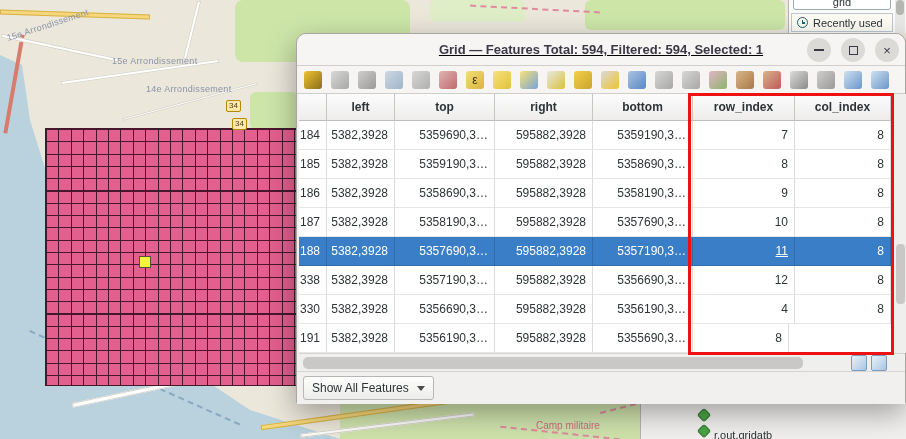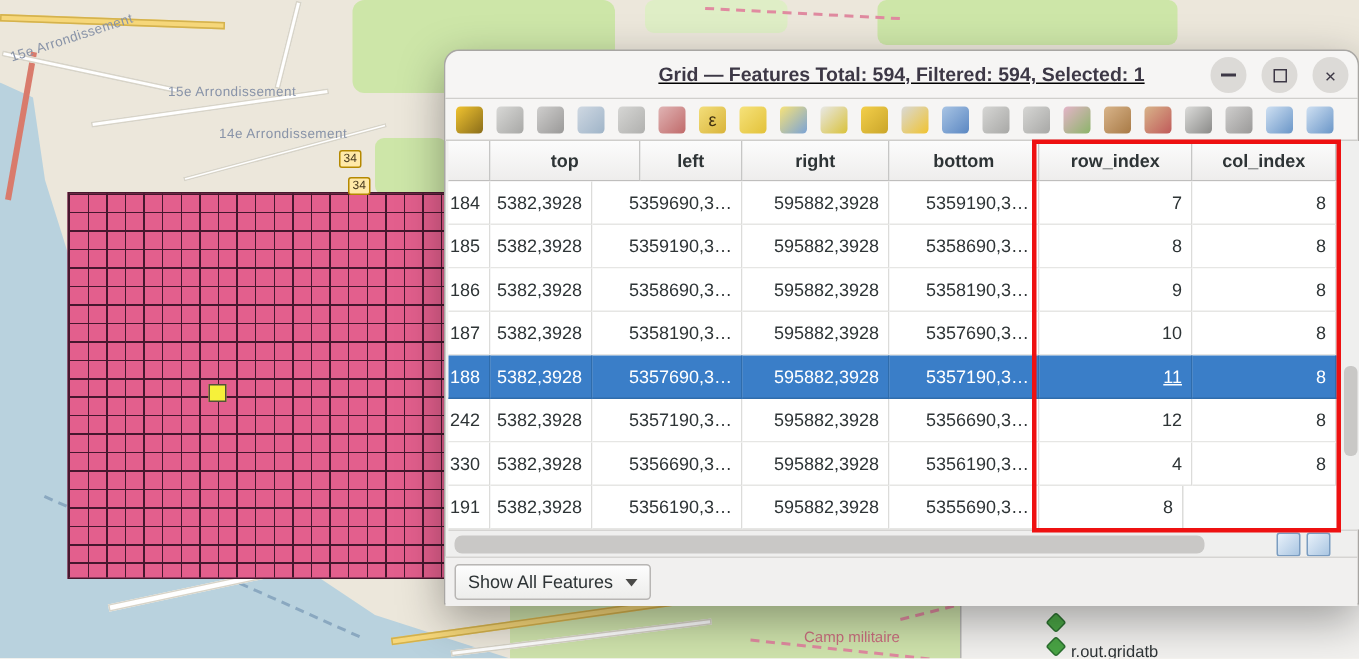--- a/index.html
+++ b/index.html
@@ -110,20 +110,32 @@
     <div id="grid-layer">
       <div id="selected-cell"></div>
     </div>
   <div class="map-label" style="left: 5px; top: 20px; transform: rotate(-18deg);">15e Arrondissement</div>
       <div class="map-label" style="left: 112px; top: 56px;">15e Arrondissement</div>
       <div class="map-label" style="left: 146px; top: 84px;">14e Arrondissement</div>
       <div class="map-badge" style="left: 226px; top: 100px;">34</div>
       <div class="map-badge" style="left: 232px; top: 118px;">34</div>
     </div>
 
+  <div id="panel-top">
+    <div class="search-box">
+        <span>grid</span>
+      </div>
+    <div class="recent-item">
+      <span class="clock-icon"></span>
+      <span>Recently used</span>
+    </div>
+    <div class="vtrack">
+        <div class="vthumb"></div>
+      </div>
+  </div>
 
   <div id="panel-bottom">
     <div id="tool-list">
         <div class="tool-item">
           <span class="grass-icon"></span>
           <span class="tool-label">r.out.gridatb</span>
         </div>
         <div class="tool-item">
           <span class="grass-icon"></span>
           <span class="tool-label">r.resamp.interp</span>
@@ -165,22 +177,22 @@
         <span class="ticon" style="background: linear-gradient(135deg, rgb(216, 180, 138), rgb(168, 122, 70));"></span>
         <span class="ticon" style="background: linear-gradient(135deg, rgb(216, 180, 138), rgb(192, 90, 90));"></span>
         <span class="ticon" style="background: linear-gradient(135deg, rgb(220, 220, 218), rgb(138, 138, 136));"></span>
         <span class="ticon" style="background: linear-gradient(135deg, rgb(207, 206, 205), rgb(154, 153, 152));"></span>
         <span class="ticon" style="background: linear-gradient(135deg, rgb(207, 224, 242), rgb(106, 150, 200));"></span>
         <span class="ticon" style="background: linear-gradient(135deg, rgb(207, 224, 242), rgb(106, 150, 200));"></span>
       </div>
 
     <div class="theader" id="header-row">
         <div class="hcell" style="width: 28px;"></div>
+        <div class="hcell" style="width: 68px;">left</div>
         <div class="hcell" style="width: 100px;">top</div>
-        <div class="hcell" style="width: 68px;">left</div>
         <div class="hcell" style="width: 98px;">right</div>
         <div class="hcell" style="width: 100px;">bottom</div>
         <div class="hcell" style="width: 102px;">row_index</div>
         <div class="hcell" style="width: 96px;">col_index</div>
       </div>
     <div id="table-body">
         <div class="trow">
           <div class="tcell" style="width: 28px;">184</div>
           <div class="tcell" style="width: 68px;">5382,3928</div>
           <div class="tcell" style="width: 100px;">5359690,3…</div>
@@ -219,21 +231,21 @@
         <div class="trow selected">
           <div class="tcell" style="width: 28px;">188</div>
           <div class="tcell" style="width: 68px;">5382,3928</div>
           <div class="tcell" style="width: 100px;">5357690,3…</div>
           <div class="tcell" style="width: 98px;">595882,3928</div>
           <div class="tcell" style="width: 100px;">5357190,3…</div>
           <div class="tcell" style="width: 102px; text-decoration: underline;">11</div>
           <div class="tcell" style="width: 96px;">8</div>
         </div>
         <div class="trow">
-          <div class="tcell" style="width: 28px;">242</div>
+          <div class="tcell" style="width: 28px;">338</div>
           <div class="tcell" style="width: 68px;">5382,3928</div>
           <div class="tcell" style="width: 100px;">5357190,3…</div>
           <div class="tcell" style="width: 98px;">595882,3928</div>
           <div class="tcell" style="width: 100px;">5356690,3…</div>
           <div class="tcell" style="width: 102px;">12</div>
           <div class="tcell" style="width: 96px;">8</div>
         </div>
         <div class="trow">
           <div class="tcell" style="width: 28px;">330</div>
           <div class="tcell" style="width: 68px;">5382,3928</div>

